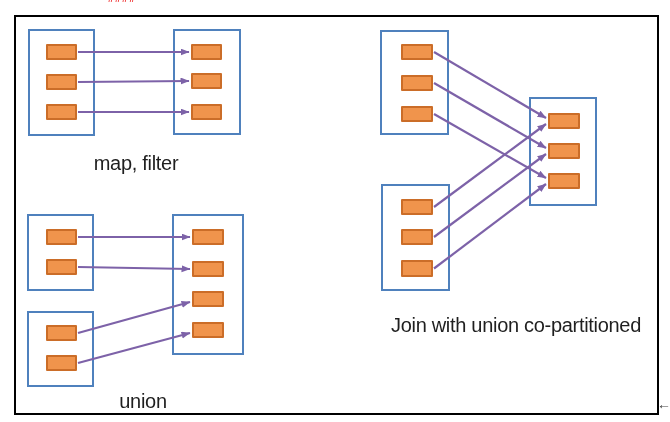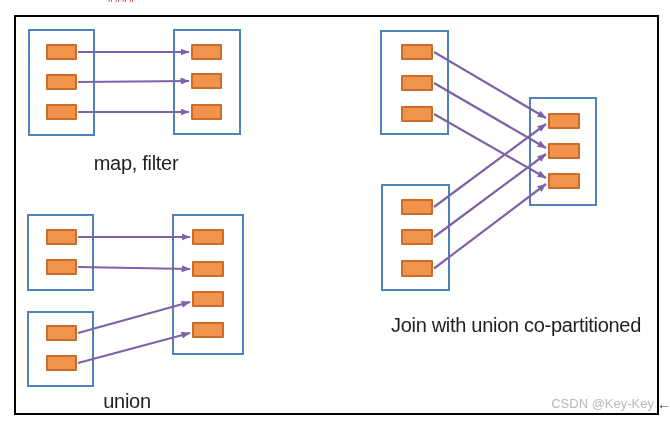--- a/index.html
+++ b/index.html
@@ -97,21 +97,21 @@
       <div class="partition" style="left: 46px; top: 229px; width: 31px; height: 16px;"></div>
       <div class="partition" style="left: 46px; top: 259px; width: 31px; height: 16px;"></div>
       <div class="rdd-box" style="left: 27px; top: 311px; width: 67px; height: 76px;"></div>
       <div class="partition" style="left: 46px; top: 325px; width: 31px; height: 16px;"></div>
       <div class="partition" style="left: 46px; top: 355px; width: 31px; height: 16px;"></div>
       <div class="rdd-box" style="left: 172px; top: 214px; width: 72px; height: 141px;"></div>
       <div class="partition" style="left: 192px; top: 229px; width: 32px; height: 16px;"></div>
       <div class="partition" style="left: 192px; top: 261px; width: 32px; height: 16px;"></div>
       <div class="partition" style="left: 192px; top: 291px; width: 32px; height: 16px;"></div>
       <div class="partition" style="left: 192px; top: 322px; width: 32px; height: 16px;"></div>
-      <div class="section-label" style="left: 127px; top: 401px; text-align: center;">union</div>
+      <div class="section-label" style="left: 143px; top: 401px; text-align: center;">union</div>
       <div class="rdd-box" style="left: 380px; top: 30px; width: 69px; height: 105px;"></div>
       <div class="partition" style="left: 401px; top: 44px; width: 32px; height: 16px;"></div>
       <div class="partition" style="left: 401px; top: 75px; width: 32px; height: 16px;"></div>
       <div class="partition" style="left: 401px; top: 106px; width: 32px; height: 16px;"></div>
       <div class="rdd-box" style="left: 381px; top: 184px; width: 69px; height: 107px;"></div>
       <div class="partition" style="left: 401px; top: 199px; width: 32px; height: 16px;"></div>
       <div class="partition" style="left: 401px; top: 229px; width: 32px; height: 16px;"></div>
       <div class="partition" style="left: 401px; top: 260px; width: 32px; height: 17px;"></div>
       <div class="rdd-box" style="left: 529px; top: 97px; width: 68px; height: 109px;"></div>
       <div class="partition" style="left: 548px; top: 113px; width: 32px; height: 16px;"></div>
@@ -134,15 +134,14 @@
         <line x1="78" y1="333" x2="190" y2="302" stroke="#7d62a8" stroke-width="2.2" marker-end="url(#arrowhead)"></line>
         <line x1="78" y1="363" x2="190" y2="333" stroke="#7d62a8" stroke-width="2.2" marker-end="url(#arrowhead)"></line>
         <line x1="434" y1="52" x2="546" y2="118" stroke="#7d62a8" stroke-width="2.2" marker-end="url(#arrowhead)"></line>
         <line x1="434" y1="83" x2="546" y2="148" stroke="#7d62a8" stroke-width="2.2" marker-end="url(#arrowhead)"></line>
         <line x1="434" y1="114" x2="546" y2="178" stroke="#7d62a8" stroke-width="2.2" marker-end="url(#arrowhead)"></line>
         <line x1="434" y1="207" x2="546" y2="124" stroke="#7d62a8" stroke-width="2.2" marker-end="url(#arrowhead)"></line>
         <line x1="434" y1="237" x2="546" y2="154" stroke="#7d62a8" stroke-width="2.2" marker-end="url(#arrowhead)"></line>
         <line x1="434" y1="268.5" x2="546" y2="184" stroke="#7d62a8" stroke-width="2.2" marker-end="url(#arrowhead)"></line>
       </g>
   </svg>
-  <div class="watermark">CSDN @Key-Key</div>
   <div class="back-arrow">←</div>
 </div>
 
 </body></html>

